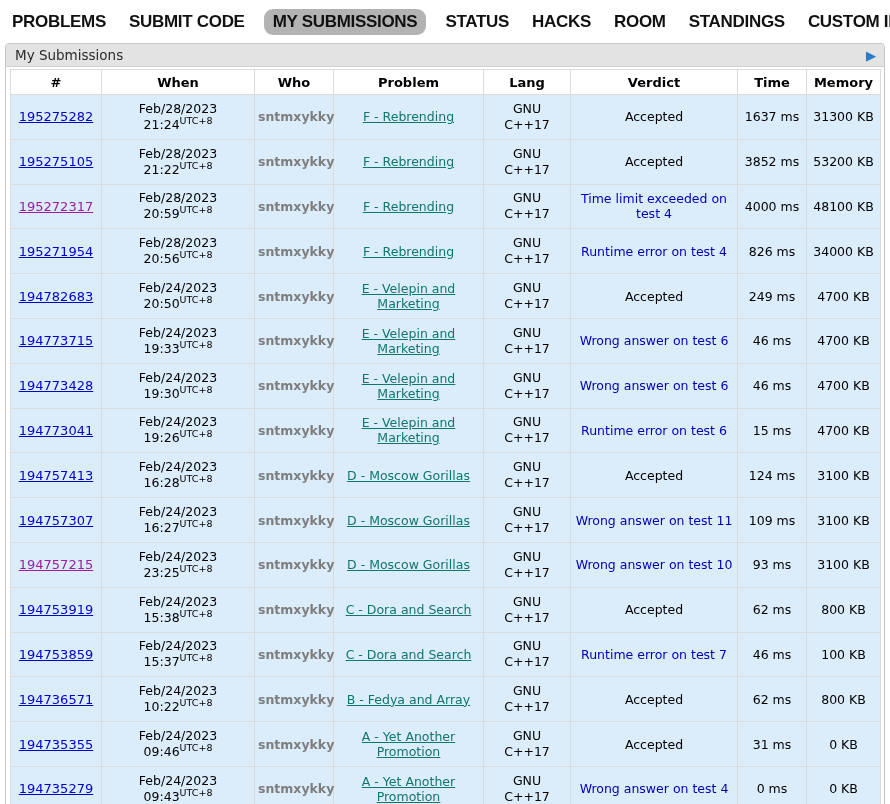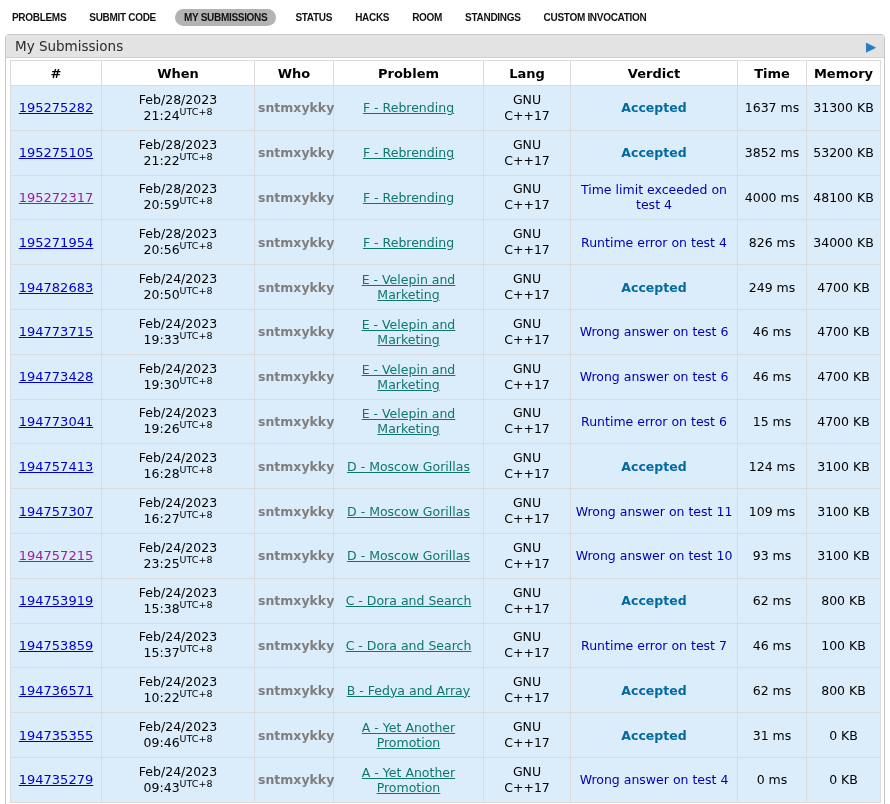--- a/index.html
+++ b/index.html
@@ -7,21 +7,21 @@
 
   
   .contest-nav {
     padding: 9px 0 6px 8px;
     display: flex;
     align-items: center;
     gap: 15px;
   }
   .contest-nav .nav-item {
     font-family: "Liberation Sans", sans-serif;
-    font-size: 10px;
+    font-size: 17px;
     font-weight: bold;
     letter-spacing: -0.3px;
     color: #111111;
     text-transform: uppercase;
     padding: 3px 4px;
     border-radius: 9px;
     cursor: pointer;
     white-space: nowrap;
   }
   .contest-nav .nav-item.active {
@@ -108,22 +108,22 @@
 
   td.c-prob a {
     color: #0f766e;
     text-decoration: underline;
     cursor: pointer;
   }
 
   td.c-lang { line-height: 16px; }
 
   td.c-verdict span.accepted {
-    color: #0369a1;
-    font-weight: bold;
+    color: #000000;
+    font-weight: normal;
   }
   td.c-verdict span.rejected {
     color: #0000b3;
   }
 </style>
 </head>
 <body>
 
 <div class="contest-nav">
   <span class="nav-item">PROBLEMS</span>

